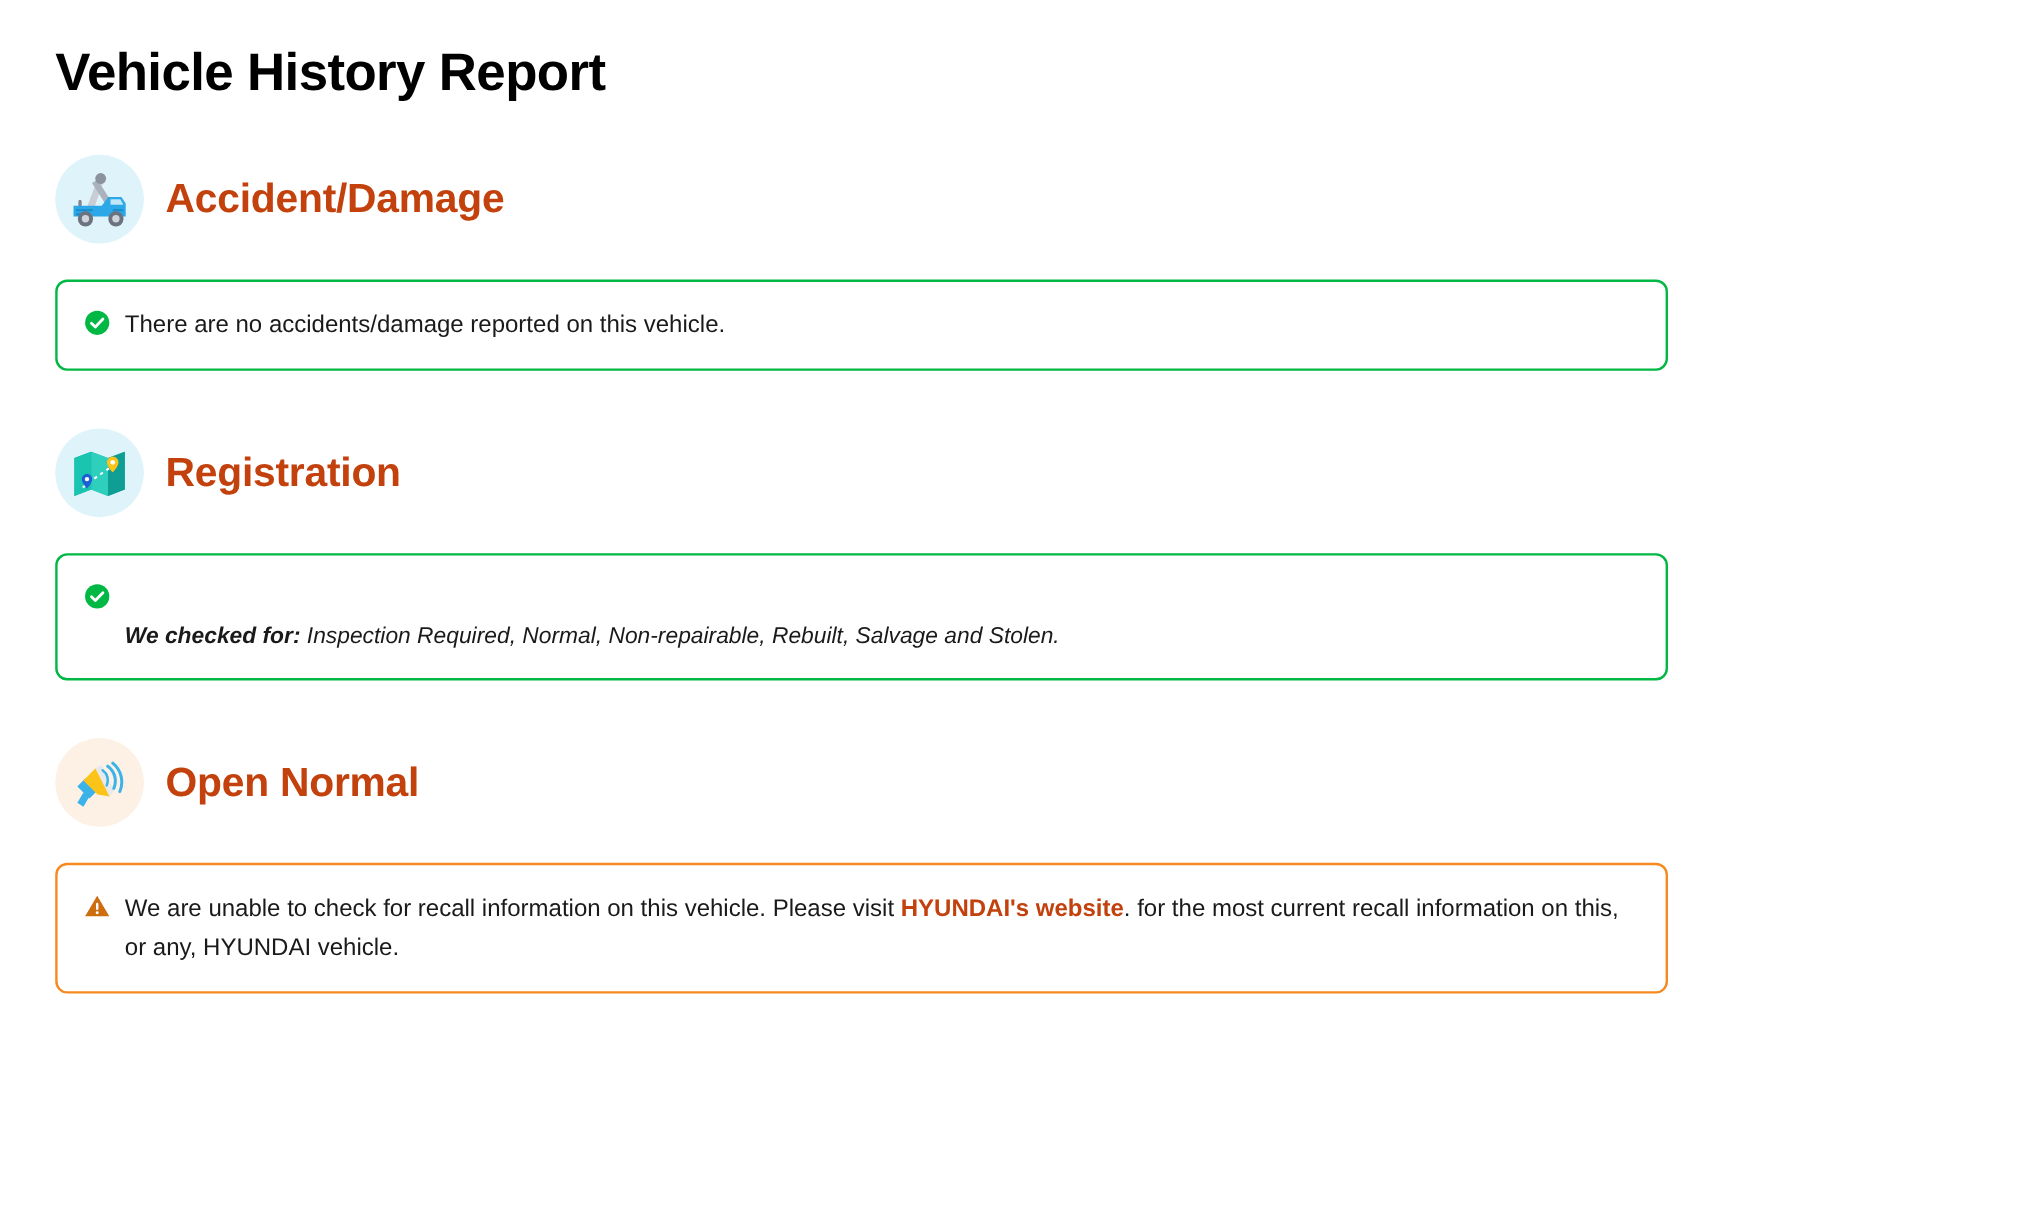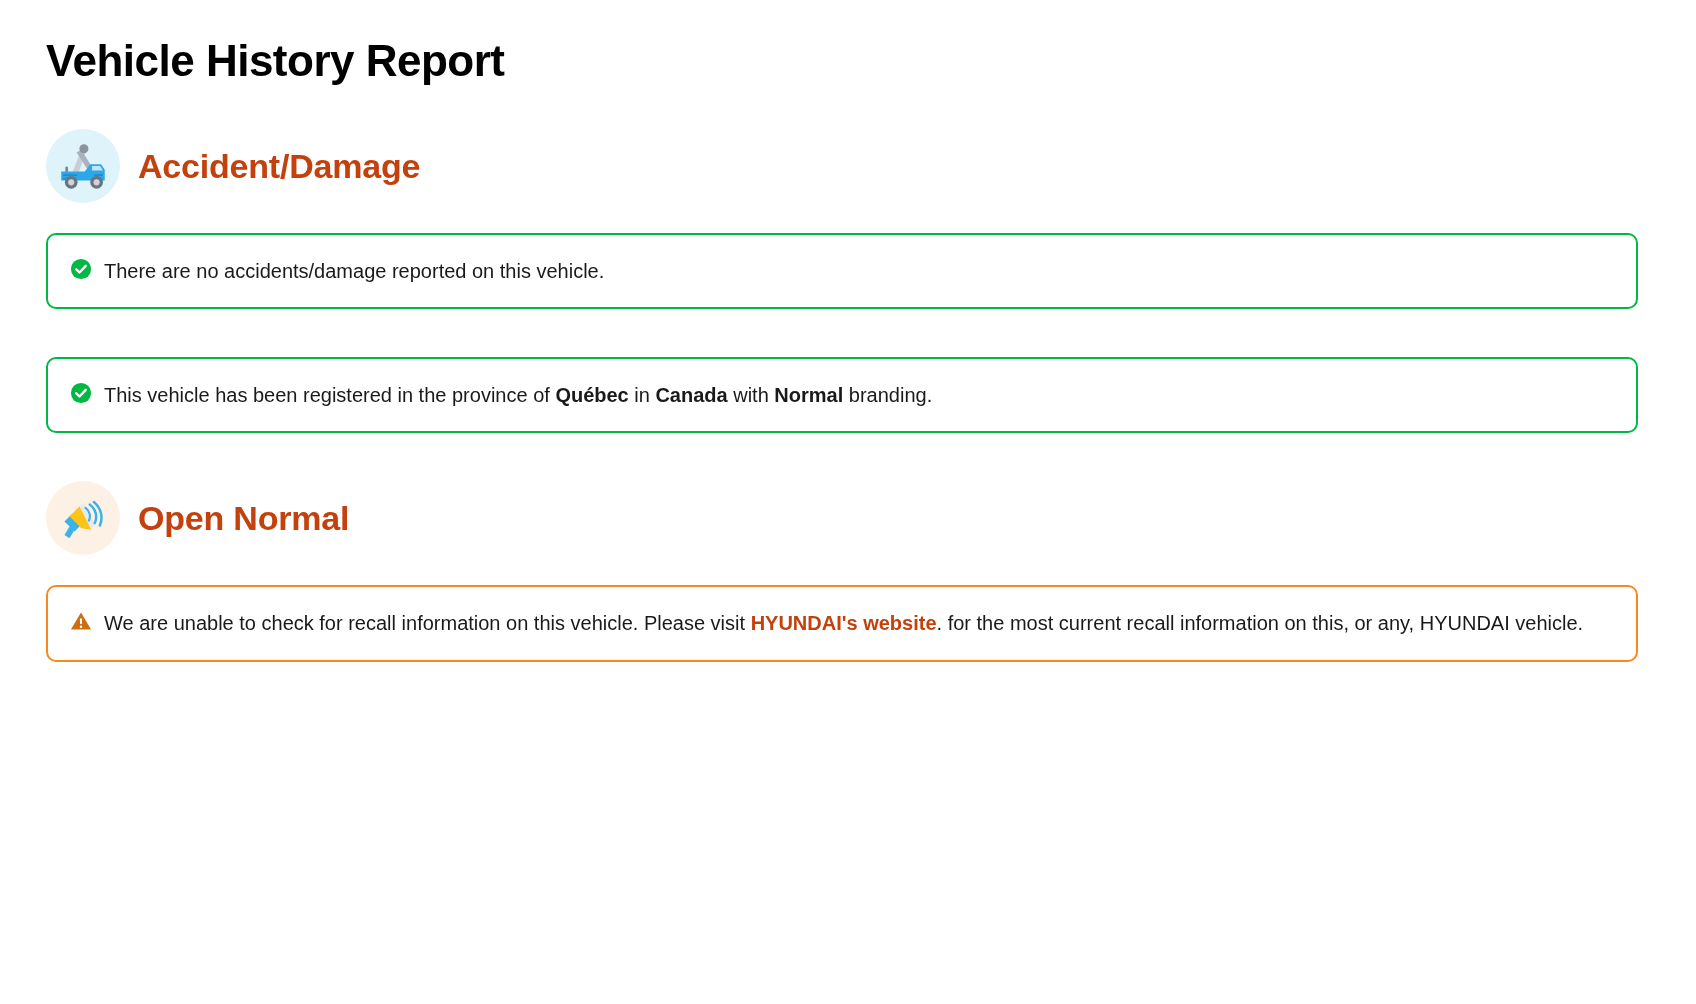--- a/index.html
+++ b/index.html
@@ -66,21 +66,21 @@
     color: #c2410c;
     letter-spacing: -0.2px;
     line-height: 1;
   }
 
   .alert {
     margin-top: 30px;
     border-radius: 10px;
     box-sizing: border-box;
     background: #ffffff;
-    width: 1592px;
+    width: 1344px;
     padding: 20px 22px 20px 22px;
   }
   .alert.green  { border: 2px solid #00b843; }
   .alert.orange { border: 2px solid #f58a1f; }
 
   .alert-row {
     display: flex;
     align-items: flex-start;
     gap: 12px;
   }
@@ -159,32 +159,48 @@
             <circle cx="12" cy="12" r="11" fill="#00b843"></circle>
             <path d="M6.8 12.4 L10.3 15.8 L17.2 8.6" stroke="#ffffff" stroke-width="2.6" fill="none" stroke-linecap="round" stroke-linejoin="round"></path>
           </svg>
         </span>
         <div class="alert-body">There are no accidents/damage reported on this vehicle.</div>
       </div>
     </div>
   </div>
 
   <div class="section">
+    <div class="section-head">
+      <div class="section-icon blue">
+        <svg width="56" height="56" viewBox="0 0 64 64" aria-hidden="true">
+          <path d="M8 18 L24 12 L40 18 L56 12 L56 48 L40 54 L24 48 L8 54 Z" fill="#13b5a6"></path>
+          <path d="M24 12 L24 48 L40 54 L40 18 Z" fill="#2ecfbc"></path>
+          <path d="M40 18 L56 12 L56 48 L40 54 Z" fill="#0e9e93"></path>
+          <path d="M8 18 L24 12 L24 48 L8 54 Z" fill="#19c4b0"></path>
+          <path d="M16 46 Q28 36 44 26" stroke="#ffffff" stroke-width="2" stroke-dasharray="3 4" fill="none"></path>
+          <path d="M15 38 a5 5 0 1 1 10 0 c0 4 -5 9 -5 9 s-5 -5 -5 -9 z" fill="#1f5fd6"></path>
+          <circle cx="20" cy="38" r="2.1" fill="#ffffff"></circle>
+          <path d="M39 22 a5.5 5.5 0 1 1 11 0 c0 4.4 -5.5 9.6 -5.5 9.6 s-5.5 -5.2 -5.5 -9.6 z" fill="#fcc419"></path>
+          <circle cx="44.5" cy="22" r="2.3" fill="#ffffff"></circle>
+        </svg>
+      </div>
+      <div class="section-title">Registration</div>
+    </div>
 
     <div class="alert green">
       <div class="alert-row">
         <span class="alert-ico">
           <svg width="22" height="22" viewBox="0 0 24 24" aria-hidden="true">
             <circle cx="12" cy="12" r="11" fill="#00b843"></circle>
             <path d="M6.8 12.4 L10.3 15.8 L17.2 8.6" stroke="#ffffff" stroke-width="2.6" fill="none" stroke-linecap="round" stroke-linejoin="round"></path>
           </svg>
         </span>
-        <div class="alert-body">
-          <span>This vehicle has been registered in the province of </span><b>Québec</b><span> in </span><b>Canada</b><span> with </span><b>Normal</b><span> branding.</span>
-        </div>
+      </div>
+      <div class="checked-line">
+        <span class="lead">We checked for:</span><span> Inspection Required, Normal, Non-repairable, Rebuilt, Salvage and Stolen.</span>
       </div>
     </div>
   </div>
 
   <div class="section">
     <div class="section-head">
       <div class="section-icon peach">
         <svg width="54" height="54" viewBox="0 0 64 64" aria-hidden="true">
           <path d="M10 36 L18 28 L30 40 L22 48 Z" fill="#3bb3e8"></path>
           <path d="M16 42 L10 52 L16 56 L22 46 Z" fill="#3bb3e8"></path>

